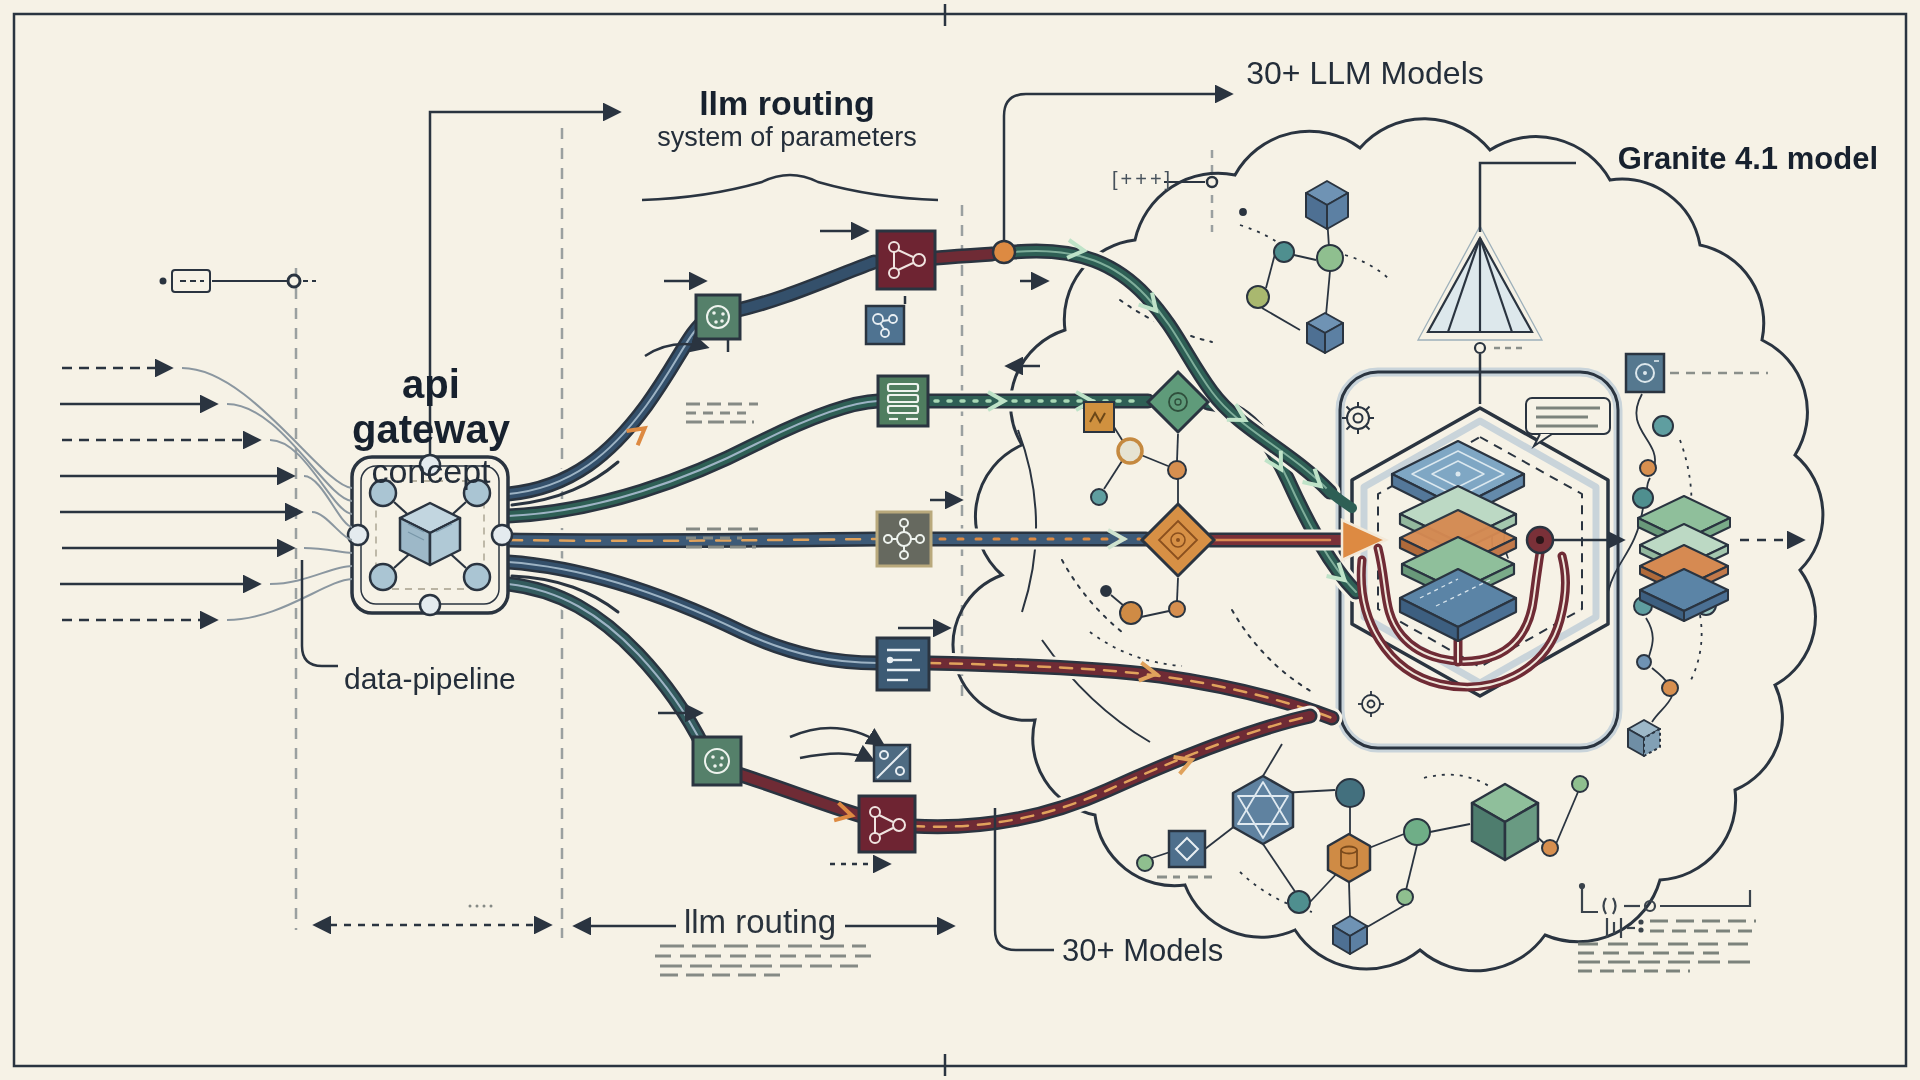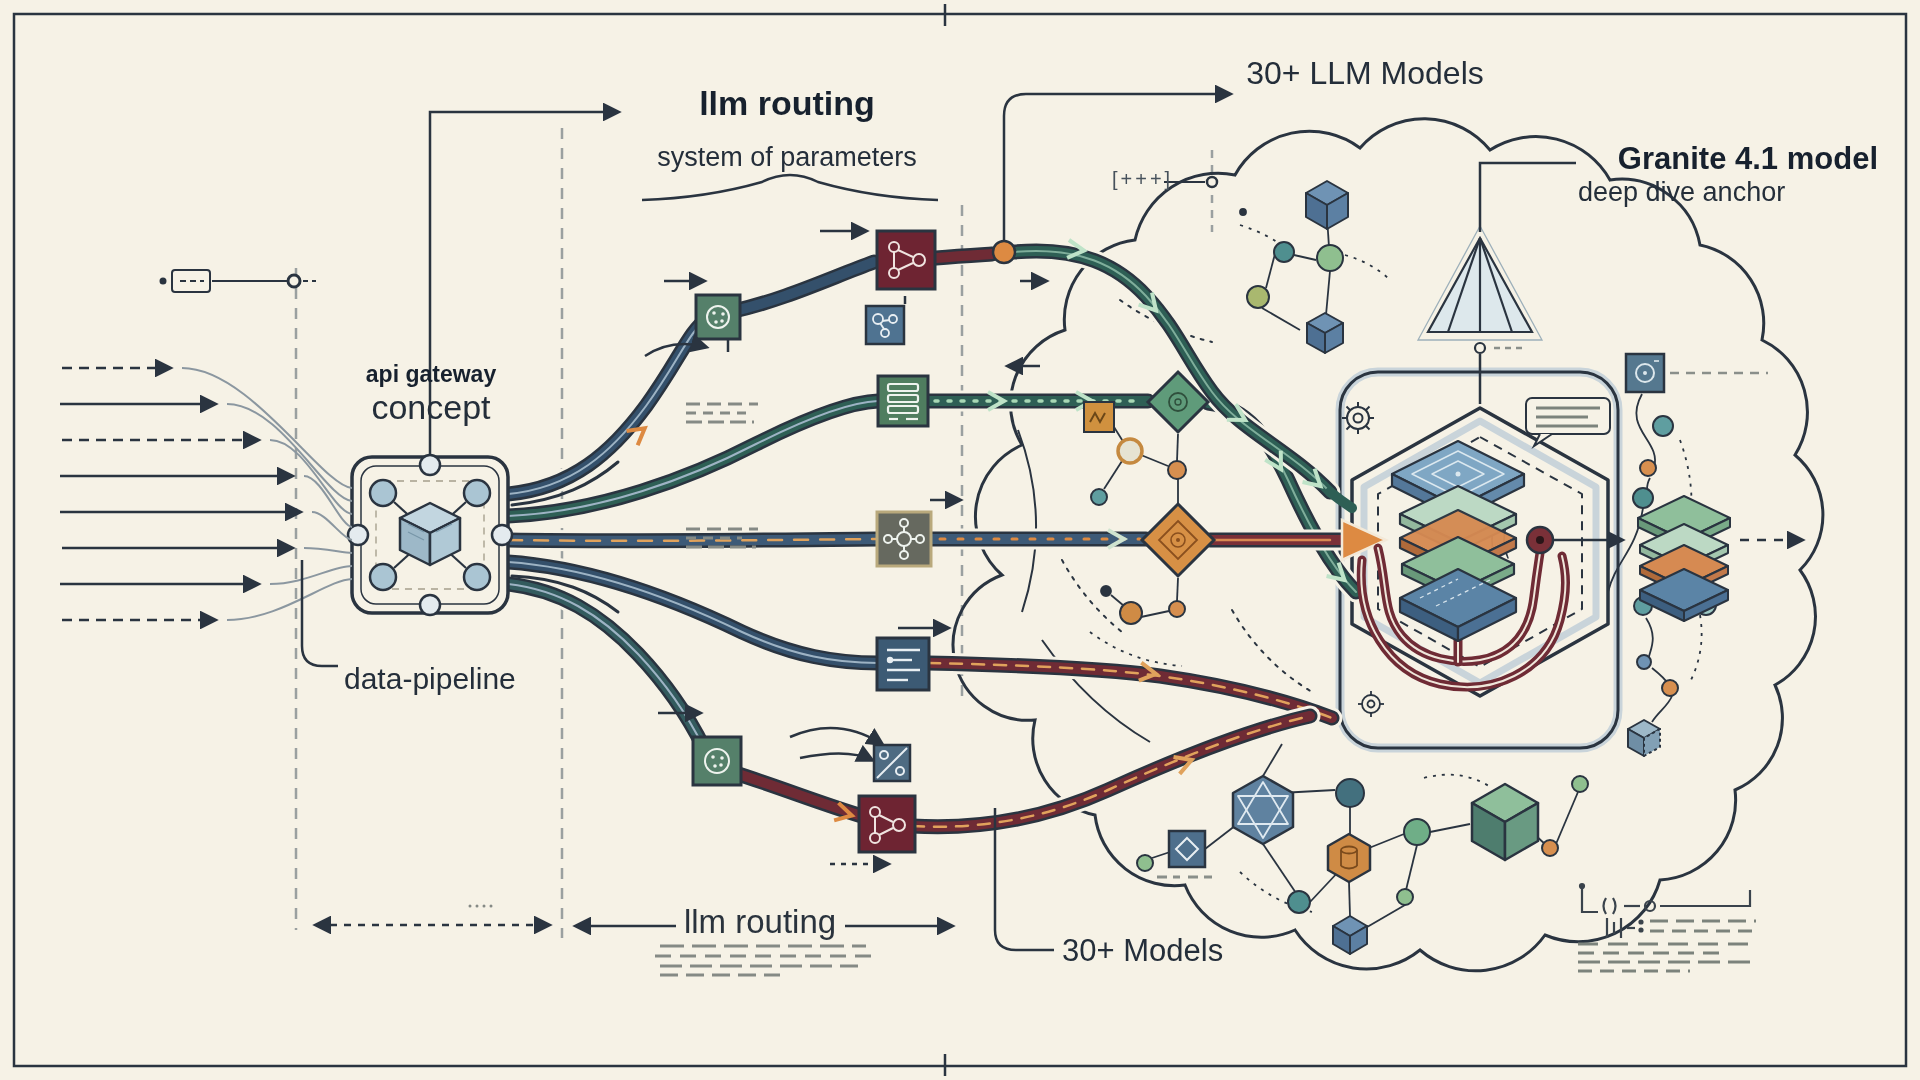--- a/index.html
+++ b/index.html
@@ -5,29 +5,29 @@
   html,body{margin:0;padding:0;background:#e8e4d8;}
   .stage{position:relative;width:1920px;height:1080px;background:#f6f2e6;overflow:hidden;
          font-family:"Liberation Sans", sans-serif;color:#1d2733;padding-left:32px;}
   svg.art{position:absolute;left:0;top:0;width:1920px;height:1080px;}
   .lbl{position:absolute;line-height:1.12;}
   .lbl .t{font-weight:bold;color:#17212e;}
   .lbl .s{font-weight:normal;color:#242e3a;}
   .ctr{text-align:center;}
   #lbl-routing-top{left:597px;top:84px;width:380px;}
   #lbl-routing-top .t{font-size:34px;}
-  #lbl-routing-top .s{font-size:27px;margin-top:20px;}
+  #lbl-routing-top .s{font-size:27px;}
   #lbl-neural{left:1200px;top:56px;width:330px;}
   #lbl-neural .t{font-size:33px;}
   #lbl-neural .s{font-size:32px;}
   #lbl-granite{left:1578px;top:142px;width:300px;}
   #lbl-granite .t{font-size:31px;text-align:right;}
   #lbl-granite .s{font-size:27px;}
   #lbl-gateway{left:331px;top:362px;width:200px;}
-  #lbl-gateway .t{font-size:23px;}
+  #lbl-gateway .t{font-size:40px;}
   #lbl-gateway .s{font-size:34px;}
   #lbl-pipeline{left:344px;top:646px;font-size:30px;color:#242e3a;margin-top:16px;}
   #lbl-routing-bottom{left:650px;top:904px;width:220px;font-size:33px;color:#2a333d;}
   #lbl-models{left:1062px;top:934px;font-size:31px;color:#242e3a;}
   #lbl-plus{left:1112px;top:168px;font-size:20px;letter-spacing:3px;color:#47525c;}
 </style>
 </head>
 <body>
 
 <div class="stage">
@@ -654,21 +654,20 @@
   <div class="t">llm routing</div>
   <div class="s">system of parameters</div>
 </div>
 
 <div class="lbl ctr" id="lbl-neural">
   <div class="s">30+ LLM Models</div>
 </div>
 
 <div class="lbl" id="lbl-granite">
   <div class="t">Granite 4.1 model</div>
-  <div class="s">deep dive anchor</div>
 </div>
 
 <div class="lbl ctr" id="lbl-gateway">
   <div class="t">api gateway</div>
   <div class="s">concept</div>
 </div>
 
 <div class="lbl" id="lbl-pipeline">data-pipeline</div>
 
 <div class="lbl ctr" id="lbl-routing-bottom">llm routing</div>

